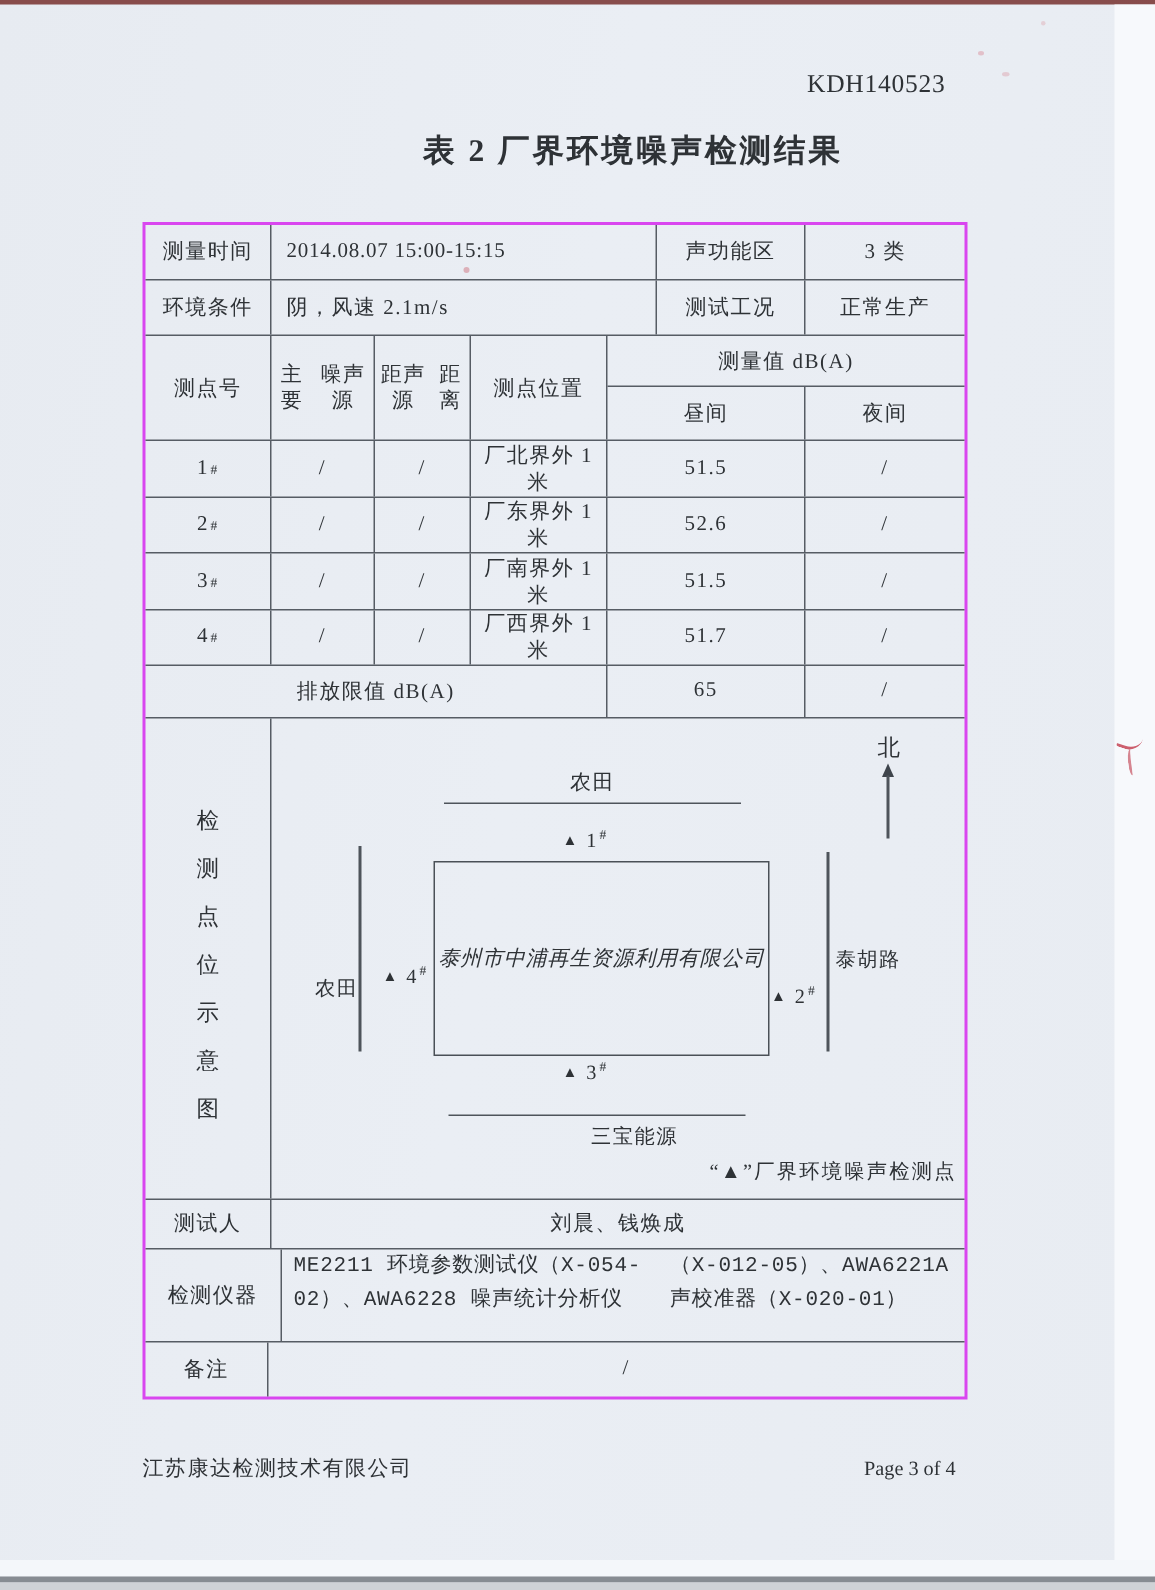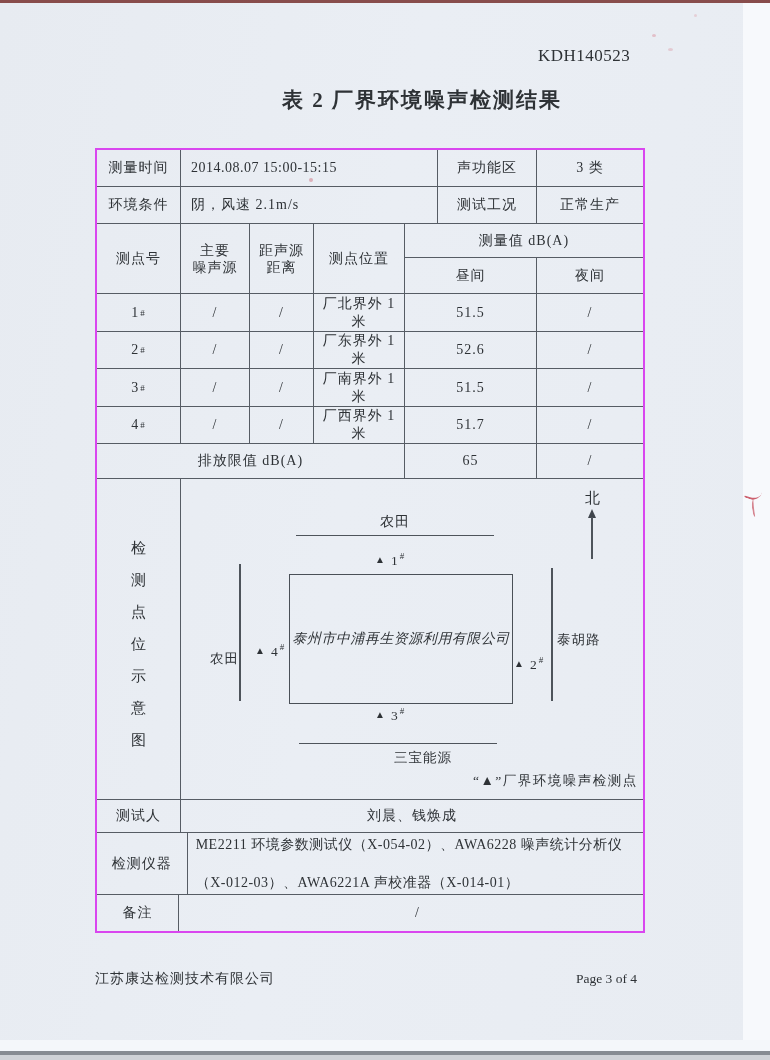--- a/index.html
+++ b/index.html
@@ -36,40 +36,40 @@
     letter-spacing:1px;}
   .cell.last{border-right:none;}
   .cell.left{justify-content:flex-start;text-align:left;padding-left:10px;}
   sup.hash{font-size:9px;vertical-align:super;margin-left:1px;}
 
   
   .hdr-right{display:flex;flex-direction:column;box-sizing:border-box;}
   .hdr-band{box-sizing:border-box;border-bottom:1px solid #565c64;
     display:flex;align-items:center;justify-content:center;letter-spacing:1px;}
   .hdr-sub{display:flex;flex:1;}
-  .two-line{display:flex;flex-direction:column;line-height:17px;}
+  .two-line{display:flex;line-height:17px;}
 
   
   .diag-label{flex-direction:column;justify-content:flex-start;padding-top:62px;
     font-size:15px;line-height:15px;letter-spacing:0;}
   .diag-label span{margin-bottom:17px;}
   .diag{position:relative;width:462px;height:321px;box-sizing:border-box;}
   .dtext{position:absolute;white-space:nowrap;font-size:13.5px;letter-spacing:1px;}
   .dline-h{position:absolute;height:1.5px;background:#4e545b;}
   .dline-v{position:absolute;width:1.5px;background:#4e545b;}
   .dbox{position:absolute;border:1.5px solid #4a5057;display:flex;
     align-items:center;justify-content:center;}
   .marker{font-size:10px;margin-right:5px;position:relative;top:-1px;}
   .npoint{position:absolute;white-space:nowrap;font-size:13.5px;}
   .arrow-head{position:absolute;width:0;height:0;
     border-left:4px solid transparent;border-right:4px solid transparent;
     border-bottom:9px solid #3f454c;}
 
-  .instr-cell{flex-direction:column;align-items:flex-start;justify-content:space-between;
-    text-align:left;padding-left:8px;line-height:23px;letter-spacing:.5px;}
+  .instr-cell{flex-direction:row;align-items:flex-start;justify-content:space-between;
+    text-align:left;padding-left:8px;line-height:23px;letter-spacing:.5px;font-family:Liberation Mono, monospace;}
 
   .footer-company{position:absolute;left:95px;top:970px;font-size:14px;letter-spacing:1px;}
   .footer-page{position:absolute;left:576px;top:971px;font-size:13.5px;}
 
   
   .red-squiggle-a{position:absolute;left:745px;top:490px;width:16px;height:8px;
     border-bottom:2px solid #c23a4b;border-radius:0 0 10px 2px;transform:rotate(18deg);opacity:.8;}
   .red-squiggle-b{position:absolute;left:752px;top:499px;width:3px;height:18px;
     border-left:2px solid #c85563;border-radius:60% 0 0 40%;transform:rotate(-8deg);opacity:.7;}
   .speck{position:absolute;border-radius:50%;background:#d98a96;}
@@ -230,21 +230,21 @@
 
   <div class="trow" style="height:33px;">
     <div class="cell" style="width:84px;">测试人</div>
     <div class="cell last" style="width:462px;">刘晨、钱焕成</div>
   </div>
 
   <div class="trow" style="height:62px;">
     <div class="cell" style="width:92px;">检测仪器</div>
     <div class="cell last instr-cell" style="width:462px;">
       <span>ME2211 环境参数测试仪（X-054-02）、AWA6228 噪声统计分析仪</span>
-      <span>（X-012-03）、AWA6221A 声校准器（X-014-01）</span>
+      <span>（X-012-05）、AWA6221A 声校准器（X-020-01）</span>
     </div>
   </div>
 
   <div class="trow" style="height:36px;">
     <div class="cell" style="width:84px;">备注</div>
     <div class="cell last" style="width:462px;">/</div>
   </div>
 
 </div>
 

